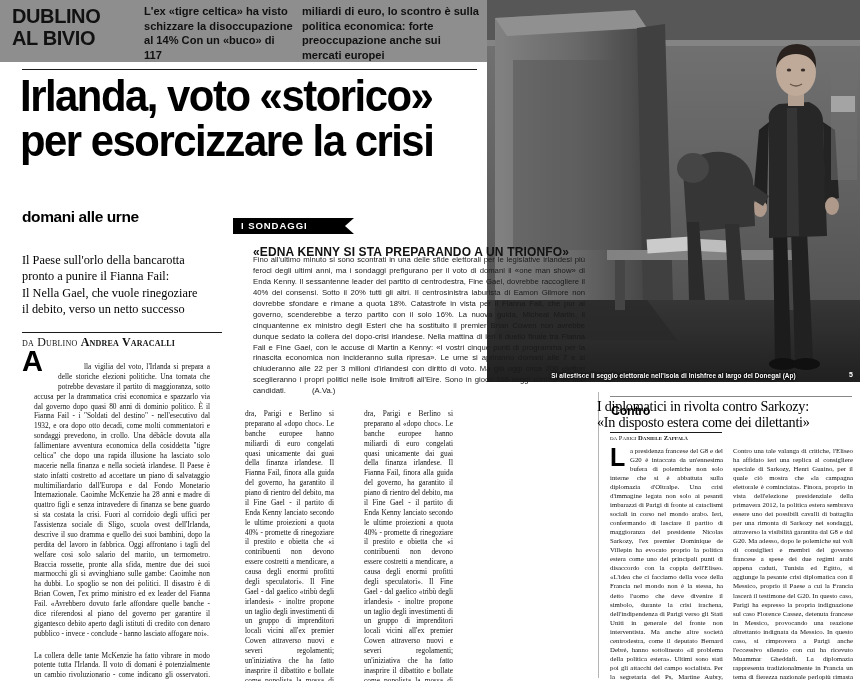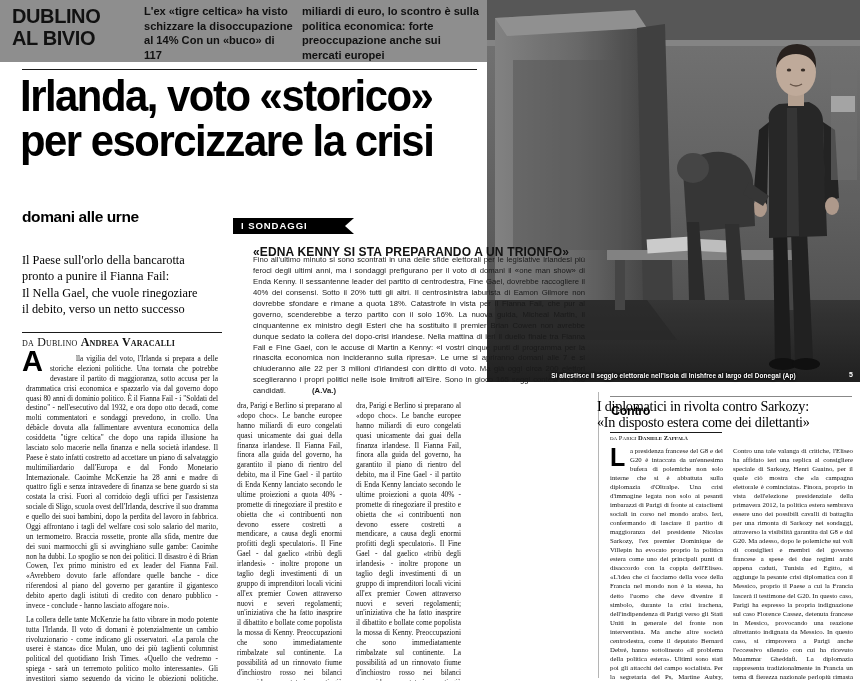--- a/index.html
+++ b/index.html
@@ -138,21 +138,21 @@
   }
   .sondaggi-body {
     position: absolute; left: 253px; top: 255px;
     width: 332px;
     font-family: "Liberation Sans", sans-serif;
     font-size: 7.7px;
     line-height: 1.42;
     color: #1a1a1a;
     text-align: justify;
   }
-  .sondaggi-body b { font-weight: bold; padding-left: 24px; }
+  .sondaggi-body b { font-weight: normal; padding-left: 24px; }
 
   
   .byline-rule {
     position: absolute; left: 22px; top: 332px;
     width: 200px; height: 1px; background: #1a1a1a;
   }
   .byline {
     position: absolute; left: 22px; top: 335px;
     font-family: "Liberation Serif", serif;
     font-size: 12px;
@@ -178,21 +178,21 @@
     line-height: 1.345;
     color: #111;
     text-align: justify;
     hyphens: auto;
   }
   .col.a { left: 22px;  top: 350px; width: 200px; text-indent: 0; }
   .col.a p:first-child { text-indent: 26px; }
   .col.a p:first-child::first-line { }
   .col.b { left: 233px; top: 397px; width: 113px; }
   .col.c { left: 352px; top: 397px; width: 113px; }
-  .col p { margin: 4px; }
+  .col p { margin: 12px; }
   .dc-spacer {
     float: left;
     width: 24px; height: 27px;
   }
 
   
   .fr-rule {
     position: absolute; left: 610px; top: 396px;
     width: 242px; height: 1px; background: #888;
   }

